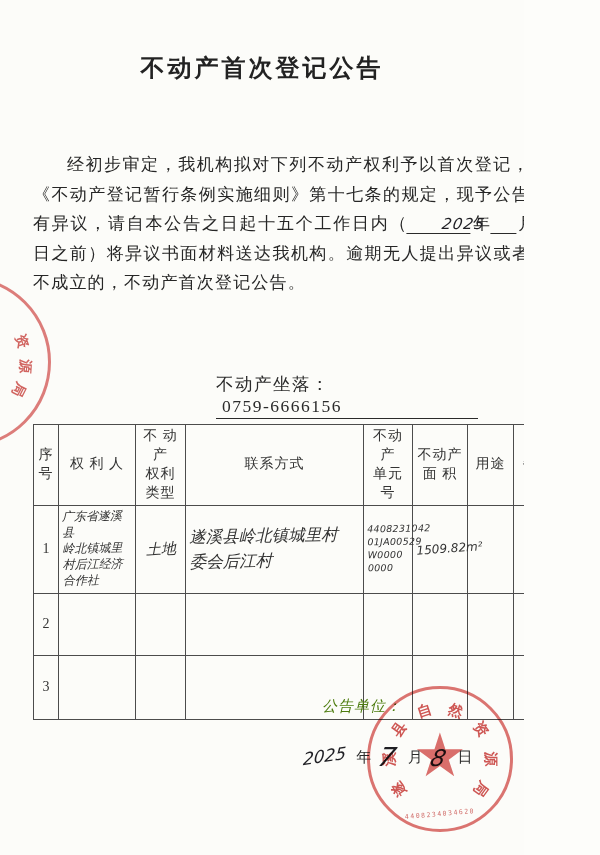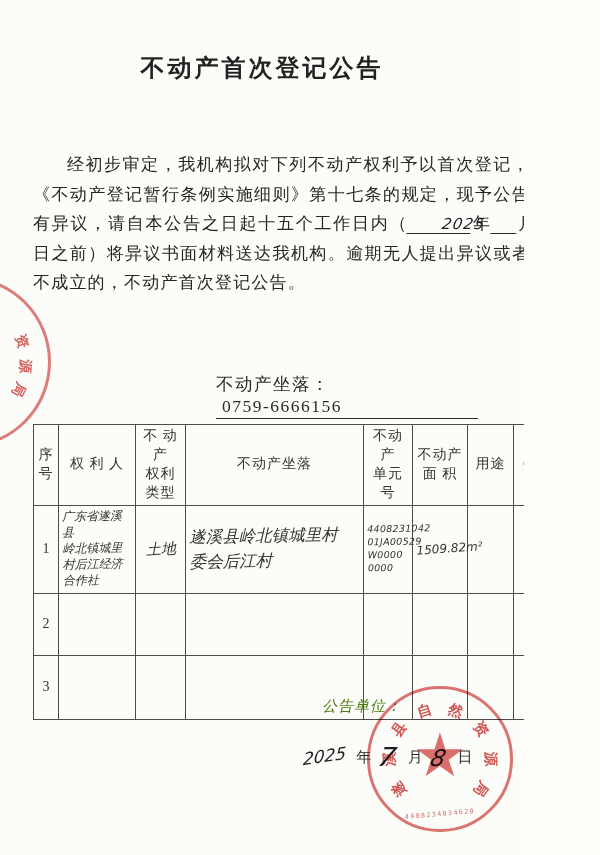--- a/index.html
+++ b/index.html
@@ -97,21 +97,21 @@
         <col style="width:55px">
         <col style="width:46px">
         <col style="width:48px">
     </colgroup>
     <tbody>
         <tr class="hdr">
       <th class="h">序号</th>
       <th class="h">权 利 人</th>
       <th class="h">不 动 产
 权利类型</th>
-      <th class="h">不动产坐落</th>
+      <th class="h">联系方式</th>
       <th class="h">不动产
 单元号</th>
       <th class="h">不动产
 面  积</th>
       <th class="h">用途</th>
       <th class="h">备注</th>
     </tr>
     <tr class="r1">
       <td class="seq">1</td>
       <td class="hand pre hw-owner">广东省遂溪县

